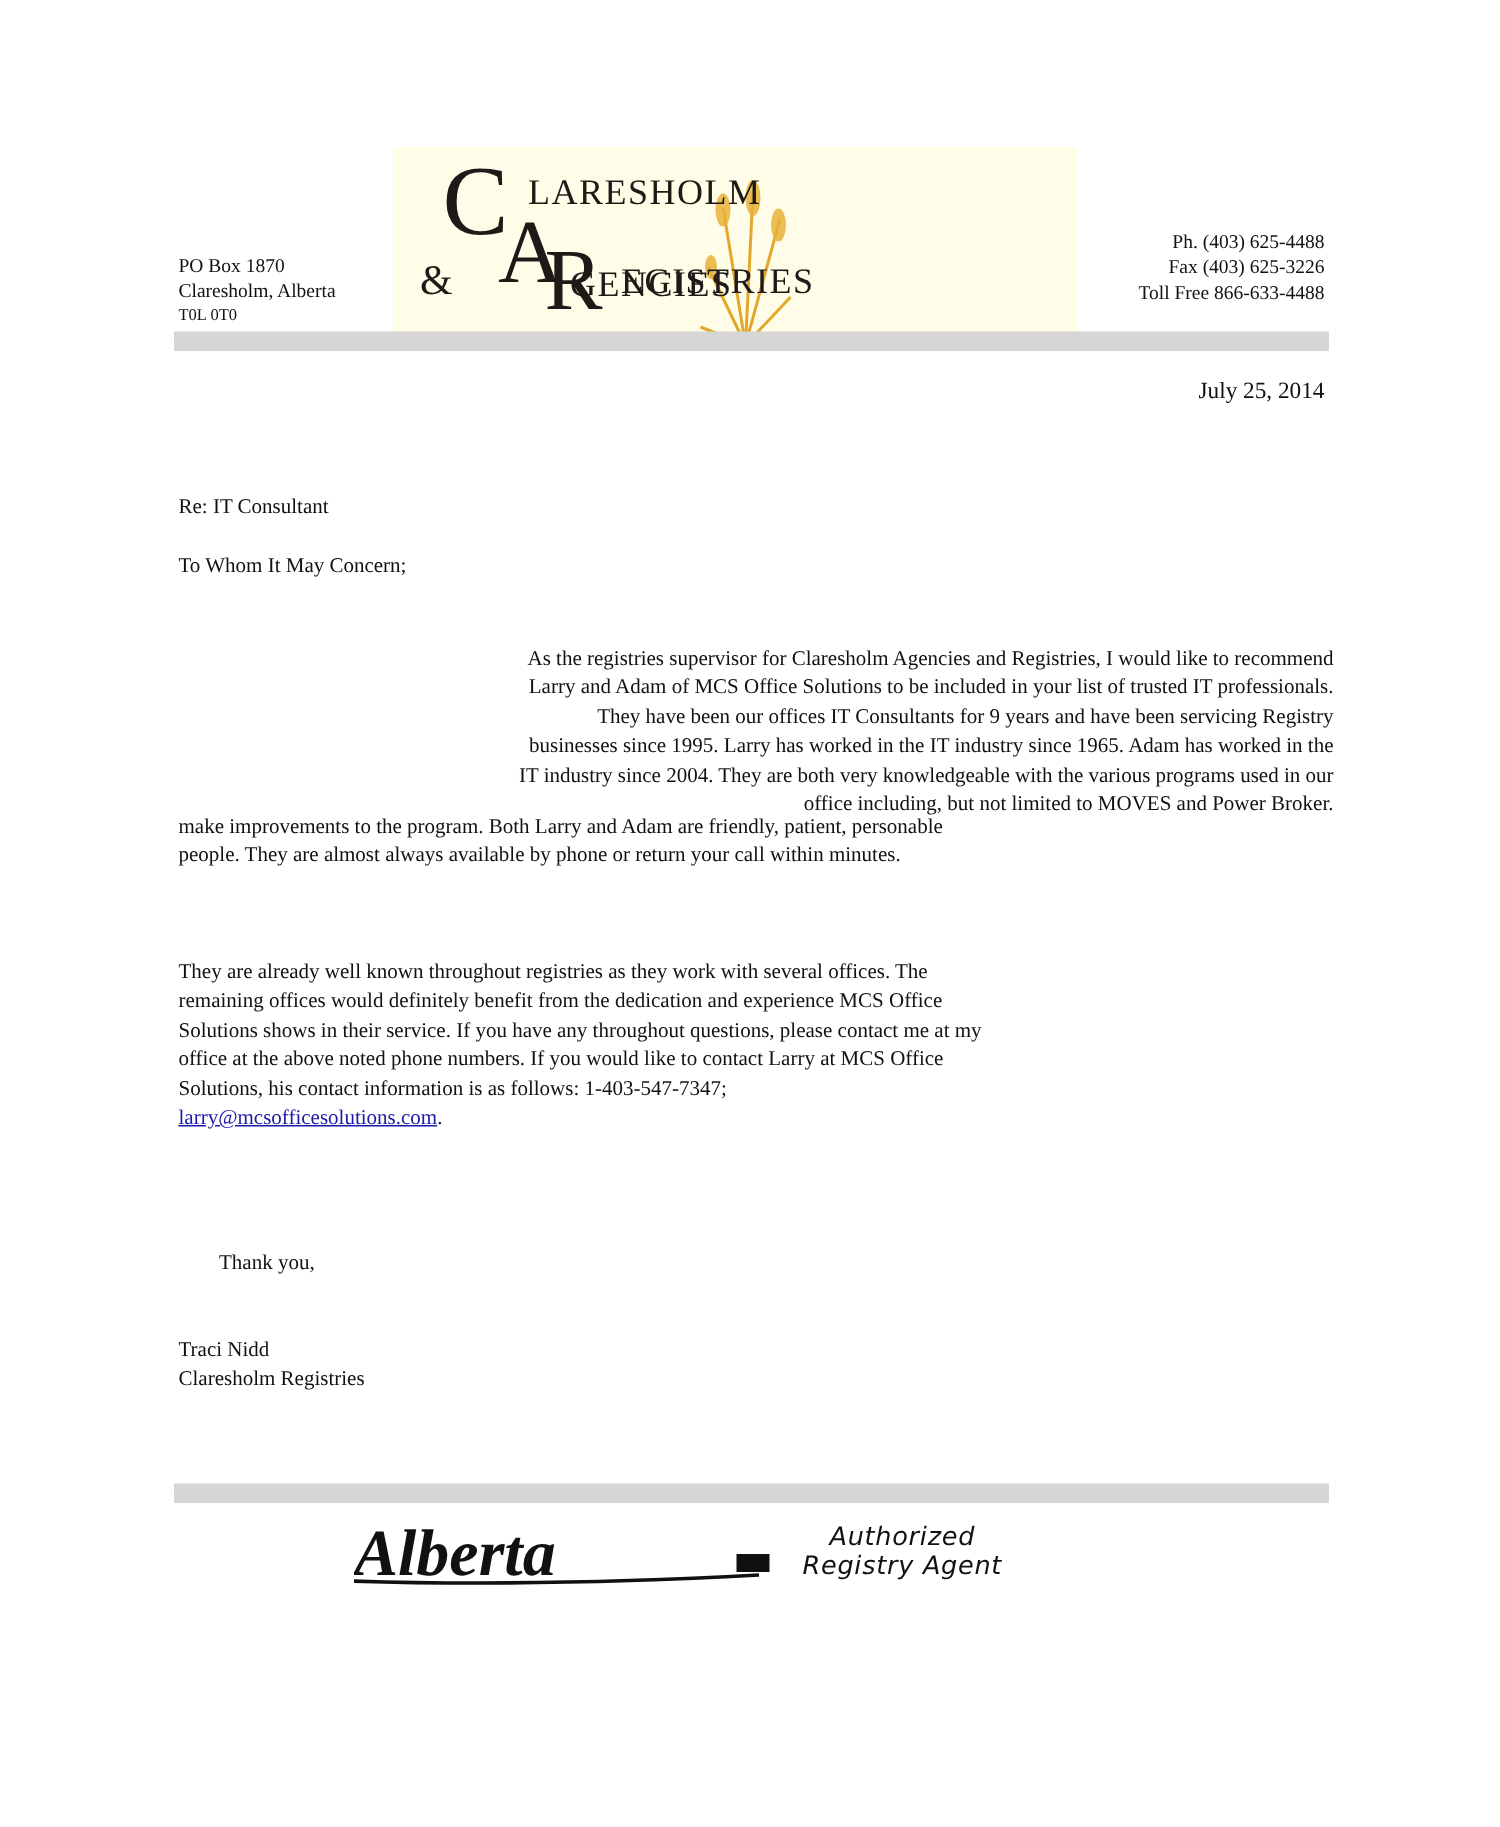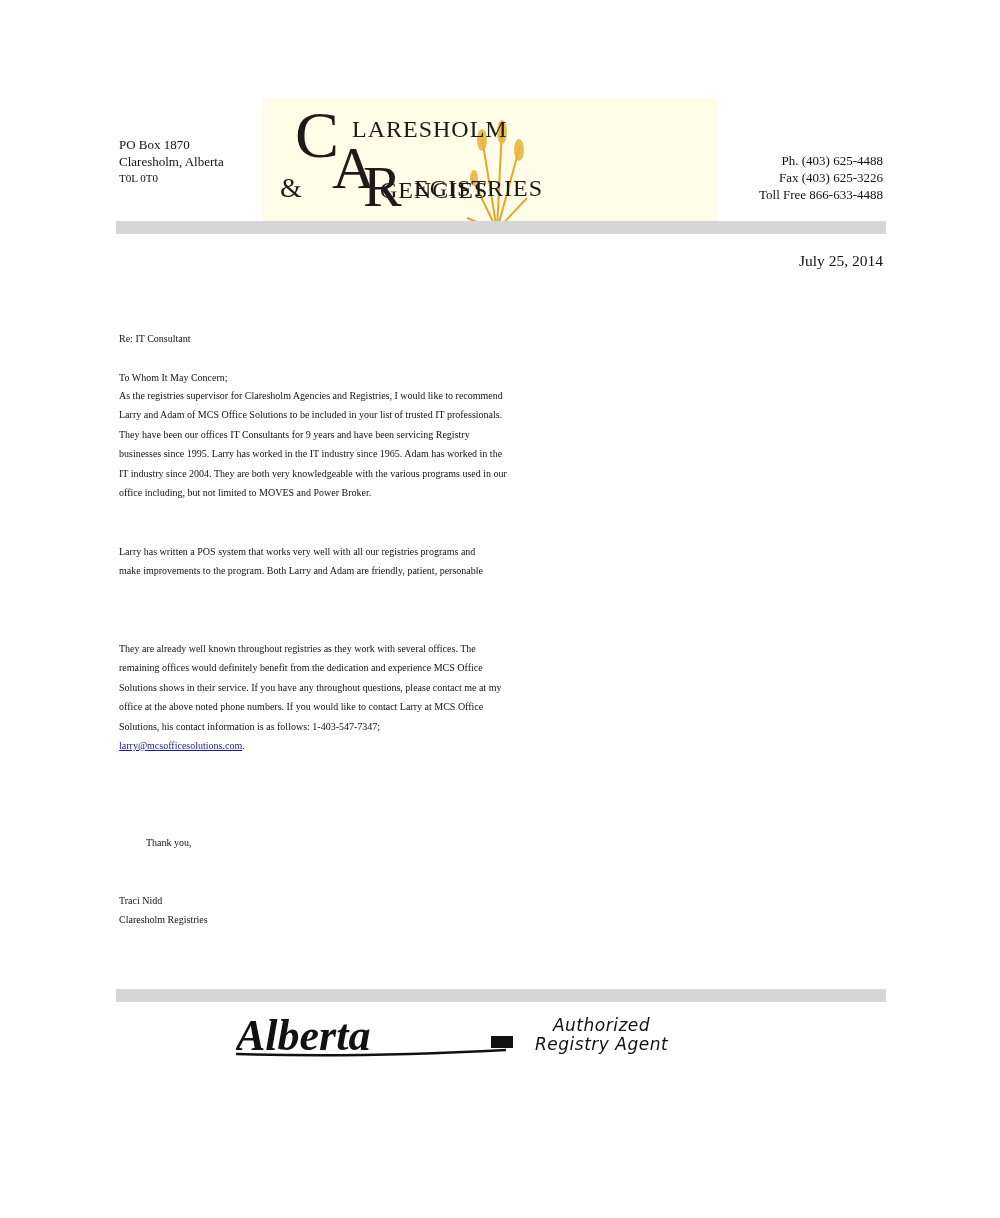--- a/index.html
+++ b/index.html
@@ -1,32 +1,32 @@
 <!DOCTYPE html>
 <html><head>
 <meta charset="utf-8">
 <style>
   html, body { margin:0; padding:0; background:#ffffff; }
   body { width:1000px; height:1218px; position:relative; overflow:hidden;
          font-family:"Liberation Serif", "DejaVu Serif", serif; color:#111; }
   .abs { position:absolute; }
 
   
-  .addr { left:119px; top:136px; font-size:13px; line-height:17px; }
+  .addr { left:119px; top:168px; font-size:13px; line-height:17px; }
   .addr .postal { font-size:11px; }
   .contact { right:117px; top:152px; font-size:13px; line-height:17px; text-align:right; }
   .logo { left:262px; top:98px; width:456px; height:136px; background:#fffde8; overflow:hidden; }
   .logo .big { position:absolute; font-family:"Liberation Serif", serif; color:#1e1a17; line-height:1; }
   .logo .small { position:absolute; font-family:"Liberation Serif", serif; color:#1e1a17; letter-spacing:1px; line-height:1; }
   .wheat { position:absolute; left:190px; top:20px; }
   .bar { left:116px; width:770px; height:13px; background:#d6d6d6; }
 
   .date { right:117px; top:252px; font-size:15.5px; }
 
-  .body-text { left:119px; width:770px; font-size:10px; line-height:19.4px; }
+  .body-text { left:119px; width:770px; font-size:14px; line-height:19.4px; }
   .body-text p { margin:0; }
   a.email { color:#1a1aa8; }
 
   
   .alberta-logo { left:236px; top:1012px; }
   .ara { left:535px; top:1016px; font-family:"DejaVu Sans", sans-serif; font-style:italic;
          font-size:17px; line-height:19px; color:#111; letter-spacing:0.5px;text-align:center; }
 </style>
 </head>
 <body>
@@ -70,32 +70,32 @@
   <div>Toll Free 866-633-4488</div>
 </div>
 
 <div class="abs bar" style="top:221px;"></div>
 
 <div class="abs date">July 25, 2014</div>
 
 <div class="abs body-text" style="top:329px;">Re: IT Consultant</div>
 <div class="abs body-text" style="top:368px;">To Whom It May Concern;</div>
 
-<div class="abs body-text" style="top:386px;">
+<div class="abs body-text" style="top:430px;text-align:right;">
   <p>As the registries supervisor for Claresholm Agencies and Registries, I would like to recommend</p>
   <p>Larry and Adam of MCS Office Solutions to be included in your list of trusted IT professionals.</p>
   <p>They have been our offices IT Consultants for 9 years and have been servicing Registry</p>
   <p>businesses since 1995.  Larry has worked in the IT industry since 1965. Adam has worked in the</p>
   <p>IT industry since 2004. They are both very knowledgeable with the various programs used in our</p>
   <p>office including, but not limited to MOVES and Power Broker.</p>
 </div>
 
 <div class="abs body-text" style="top:542px;">
-  <p>Larry has written a POS system that works very well with all our registries programs and</p>
   <p>make improvements to the program.  Both Larry and Adam are friendly, patient, personable</p>
+  <p>people.  They are almost always available by phone or return your call within minutes.</p>
 </div>
 
 <div class="abs body-text" style="top:639px;">
   <p>They are already well known throughout registries as they work with several offices.  The</p>
   <p>remaining offices would definitely benefit from the dedication and experience MCS Office</p>
   <p>Solutions shows in their service.  If you have any throughout questions, please contact me at my</p>
   <p>office at the above noted phone numbers.  If you would like to contact Larry at MCS Office</p>
   <p>Solutions, his contact information is as follows:  1-403-547-7347;</p>
   <p><a class="email" href="#">larry@mcsofficesolutions.com</a><span>.</span></p>
 </div>

